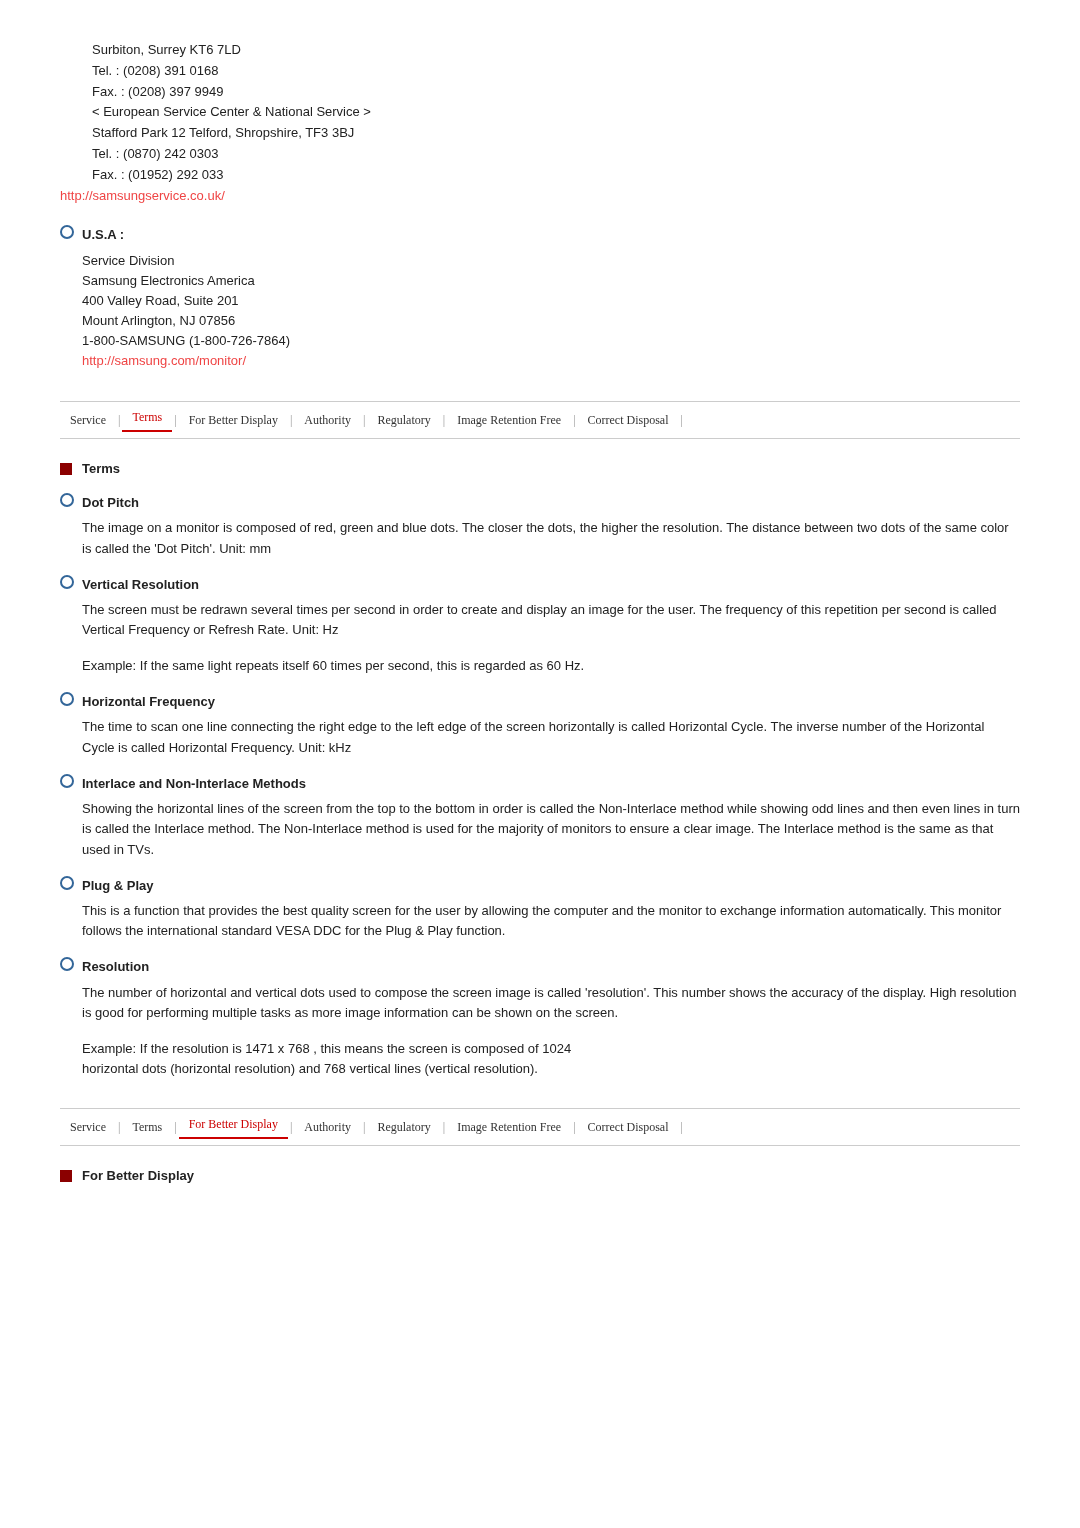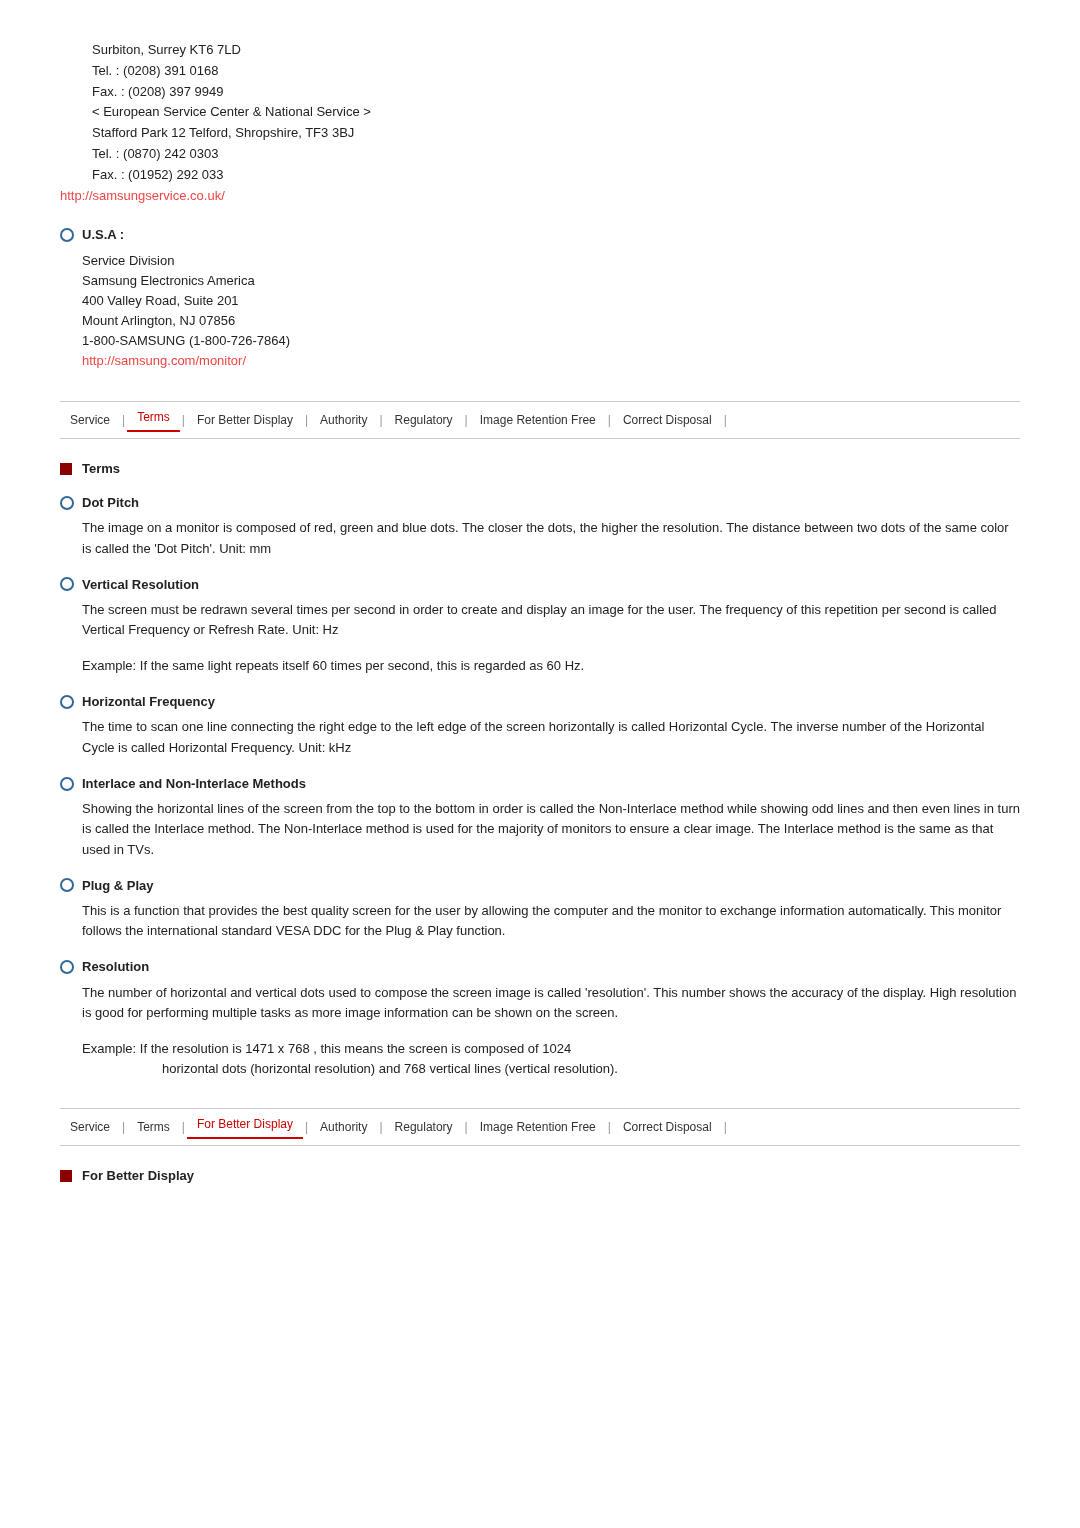--- a/index.html
+++ b/index.html
@@ -17,21 +17,20 @@
     .address-block p {
       line-height: 1.6;
       margin-left: 32px;
     }
     .link-text {
       color: #ef4444;
       text-decoration: none;
     }
     .section-header {
       display: flex;
-      align-items: center;
       margin: 10px 0 6px 0;
     }
     .blue-dot {
       width: 14px;
       height: 14px;
       border-radius: 50%;
       border: 2px solid #336699;
       background: #fff;
       display: inline-block;
       margin-right: 8px;
@@ -44,31 +43,31 @@
       margin-left: 22px;
       margin-bottom: 16px;
       line-height: 1.55;
     }
     .example-text {
       margin-left: 22px;
       margin-top: 8px;
       margin-bottom: 16px;
     }
     .example-indent {
-      margin-left: 80px;
     }
     
     .nav-bar {
       border-top: 1px solid #ccc;
       border-bottom: 1px solid #ccc;
       padding: 6px 0;
       margin: 20px 0;
       display: flex;
       align-items: center;
       font-size: 12px;
+      font-family: Liberation Serif, serif;
     }
     .nav-bar .nav-item {
       padding: 0 10px;
       color: #333;
       cursor: pointer;
       white-space: nowrap;
     }
     .nav-bar .nav-item.active {
       color: #cc0000;
       border-bottom: 2px solid #cc0000;

